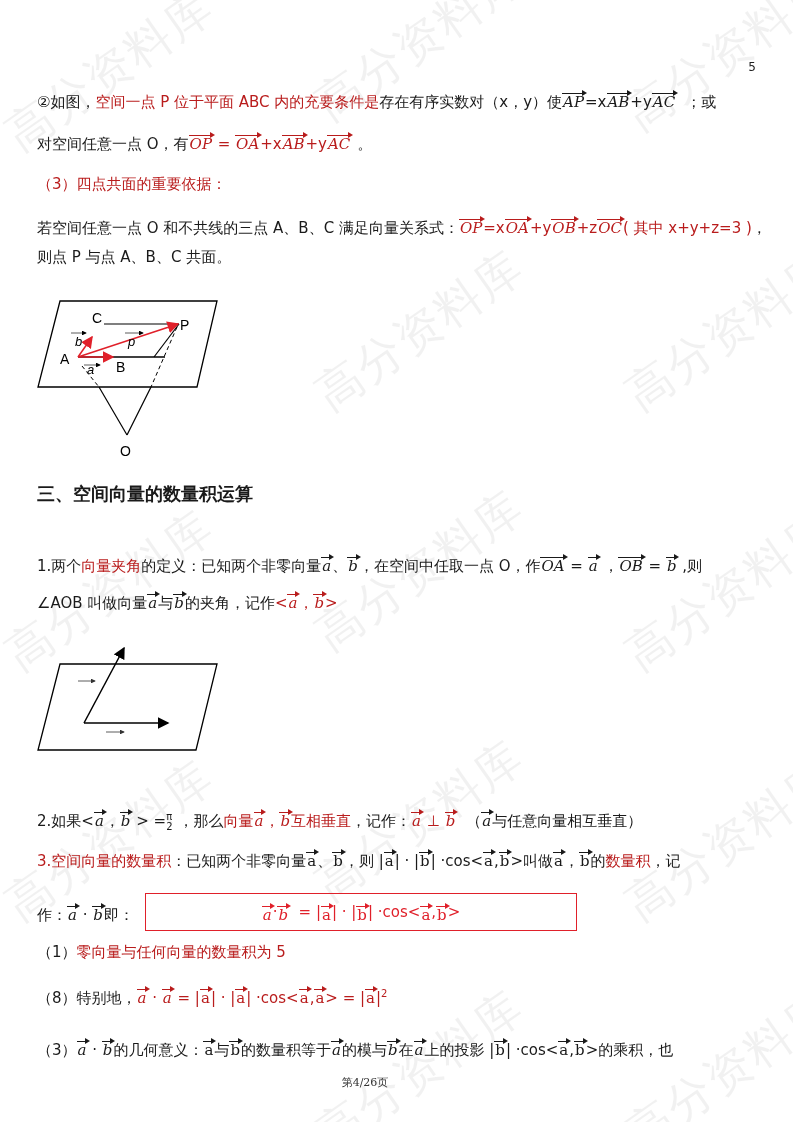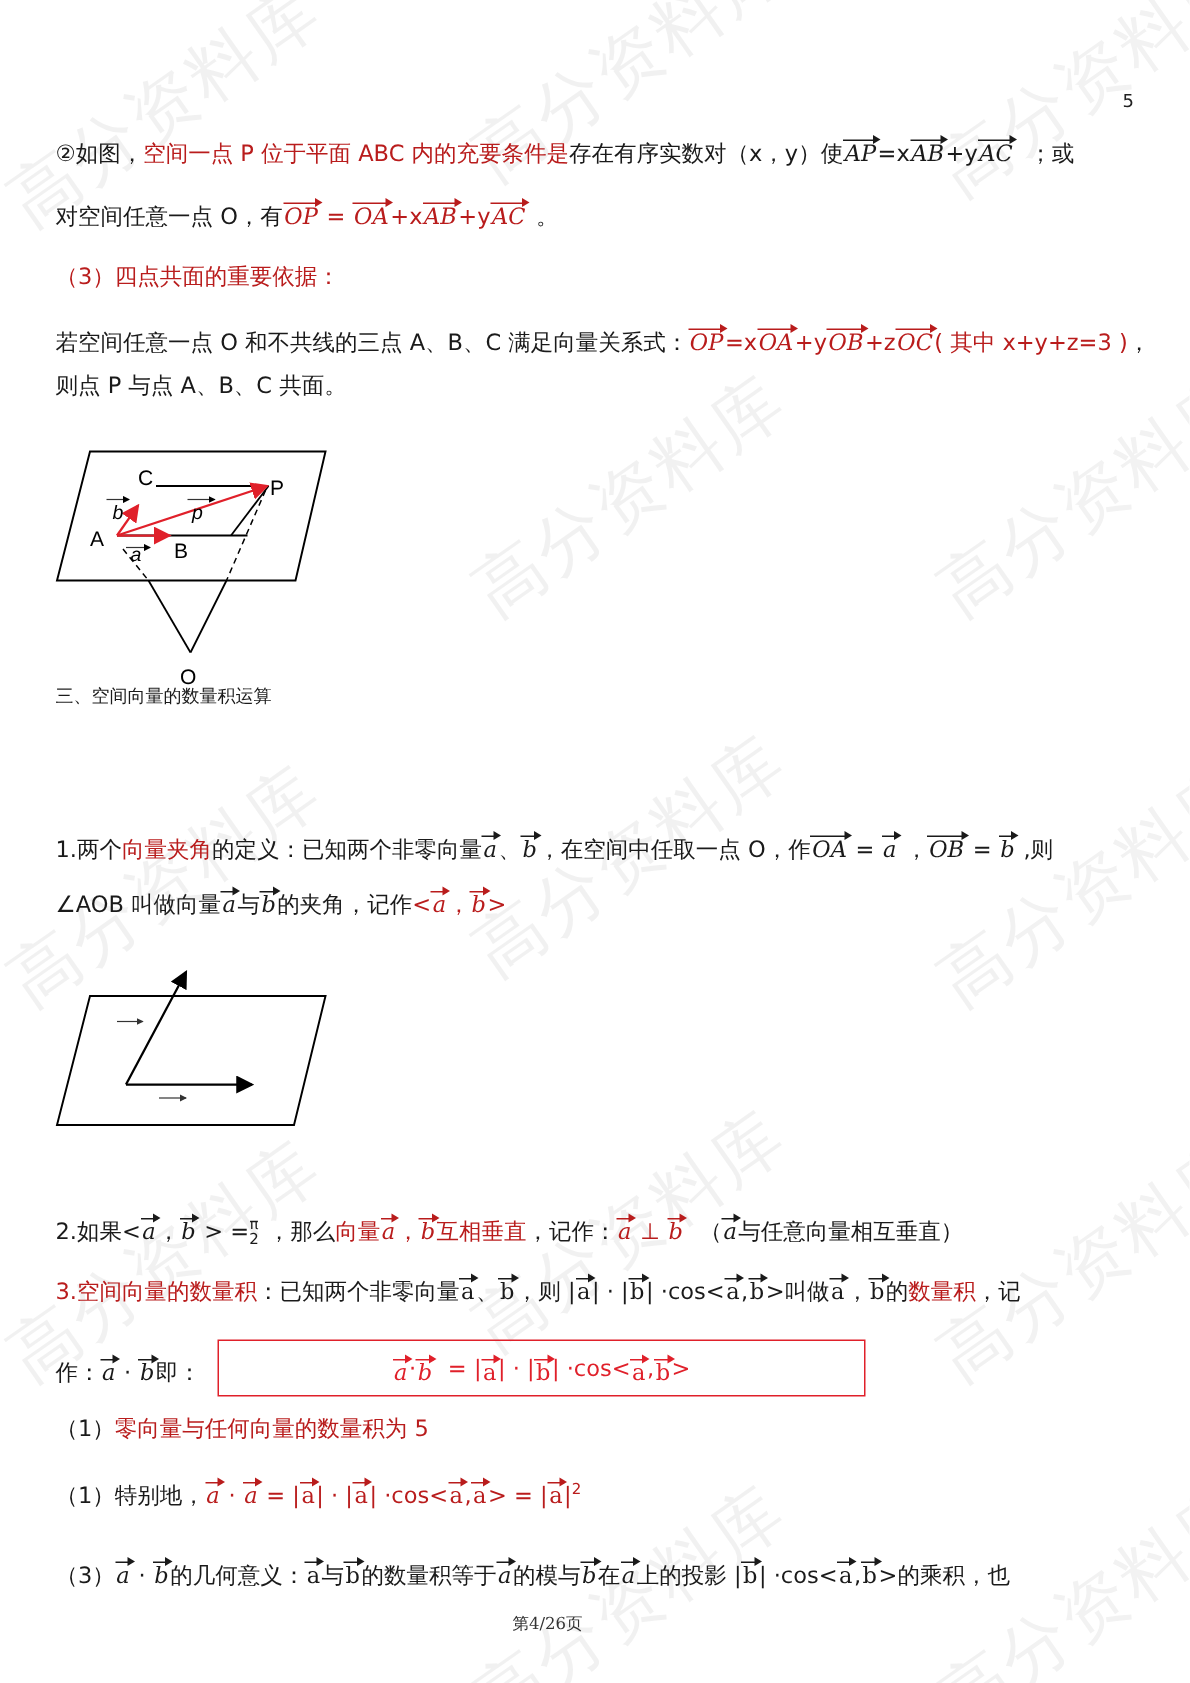--- a/index.html
+++ b/index.html
@@ -19,21 +19,21 @@
     .v {
       font-family: "DejaVu Serif", "Liberation Serif", serif; font-style: italic;
       position: relative; display: inline-block; padding: 0 1px; margin-top: 4px;
       border-top: 1px solid currentColor; line-height: 16px;
     }
     .v::after {
       content: ""; position: absolute; right: -2px; top: -4px;
       border-left: 5px solid currentColor; border-top: 3.5px solid transparent; border-bottom: 3.5px solid transparent;
     }
     .vu { font-style: normal; }
-    .heading { position: absolute; left: 37px; top: 456px; font-size: 12px; font-weight: normal; }
+    .heading { position: absolute; left: 37px; top: 482px; font-size: 18px; font-weight: bold; }
     .frac { display: inline-block; vertical-align: middle; text-align: center; font-size: 10px; line-height: 10px; }
     .frac span { display: block; }
     .boxed {
       position: absolute; left: 145px; top: 893px; width: 432px; height: 38px;
       border: 1.5px solid #e0202a; box-sizing: border-box;
       display: flex; align-items: center; justify-content: center; color: #e0202a;
     }
     .footer { position: absolute; top: 1075px; left: 0; width: 730px; text-align: center; font-size: 11px; font-family: "DejaVu Serif", serif; color: #333; }
     svg text { font-family: "Liberation Sans", sans-serif; }
   </style>
@@ -161,20 +161,20 @@
     <span>,</span>
     <span class="v vu">b</span>
     <span>&gt;</span>
 </div>
 
 <div class="line" style="top:941px;">
   <span>（1）</span><span class="red">零向量与任何向量的数量积为 5</span>
 </div>
 
 <div class="line" style="top:983px;">
-  <span>（1）特别地，</span><span class="red"><span class="v">a</span><span> · </span><span class="v">a</span><span> = |</span><span class="v vu">a</span><span>| · |</span><span class="v vu">a</span><span>| ·cos&lt;</span><span class="v vu">a</span><span>,</span><span class="v vu">a</span><span>&gt; = |</span><span class="v vu">a</span><span>|</span><sup style="font-size:10px;">2</sup></span>
+  <span>（8）特别地，</span><span class="red"><span class="v">a</span><span> · </span><span class="v">a</span><span> = |</span><span class="v vu">a</span><span>| · |</span><span class="v vu">a</span><span>| ·cos&lt;</span><span class="v vu">a</span><span>,</span><span class="v vu">a</span><span>&gt; = |</span><span class="v vu">a</span><span>|</span><sup style="font-size:10px;">2</sup></span>
 </div>
 
 <div class="line" style="top:1037px;">
   <span>（3）</span><span class="v">a</span><span> · </span><span class="v">b</span><span>的几何意义：</span><span class="v vu">a</span><span>与</span><span class="v vu">b</span><span>的数量积等于</span><span class="v">a</span><span>的模与</span><span class="v">b</span><span>在</span><span class="v">a</span><span>上的投影 |</span><span class="v vu">b</span><span>| ·cos&lt;</span><span class="v vu">a</span><span>,</span><span class="v vu">b</span><span>&gt;的乘积，也</span>
 </div>
 
 <div class="footer">第4/26页</div>
 
 </body></html>

